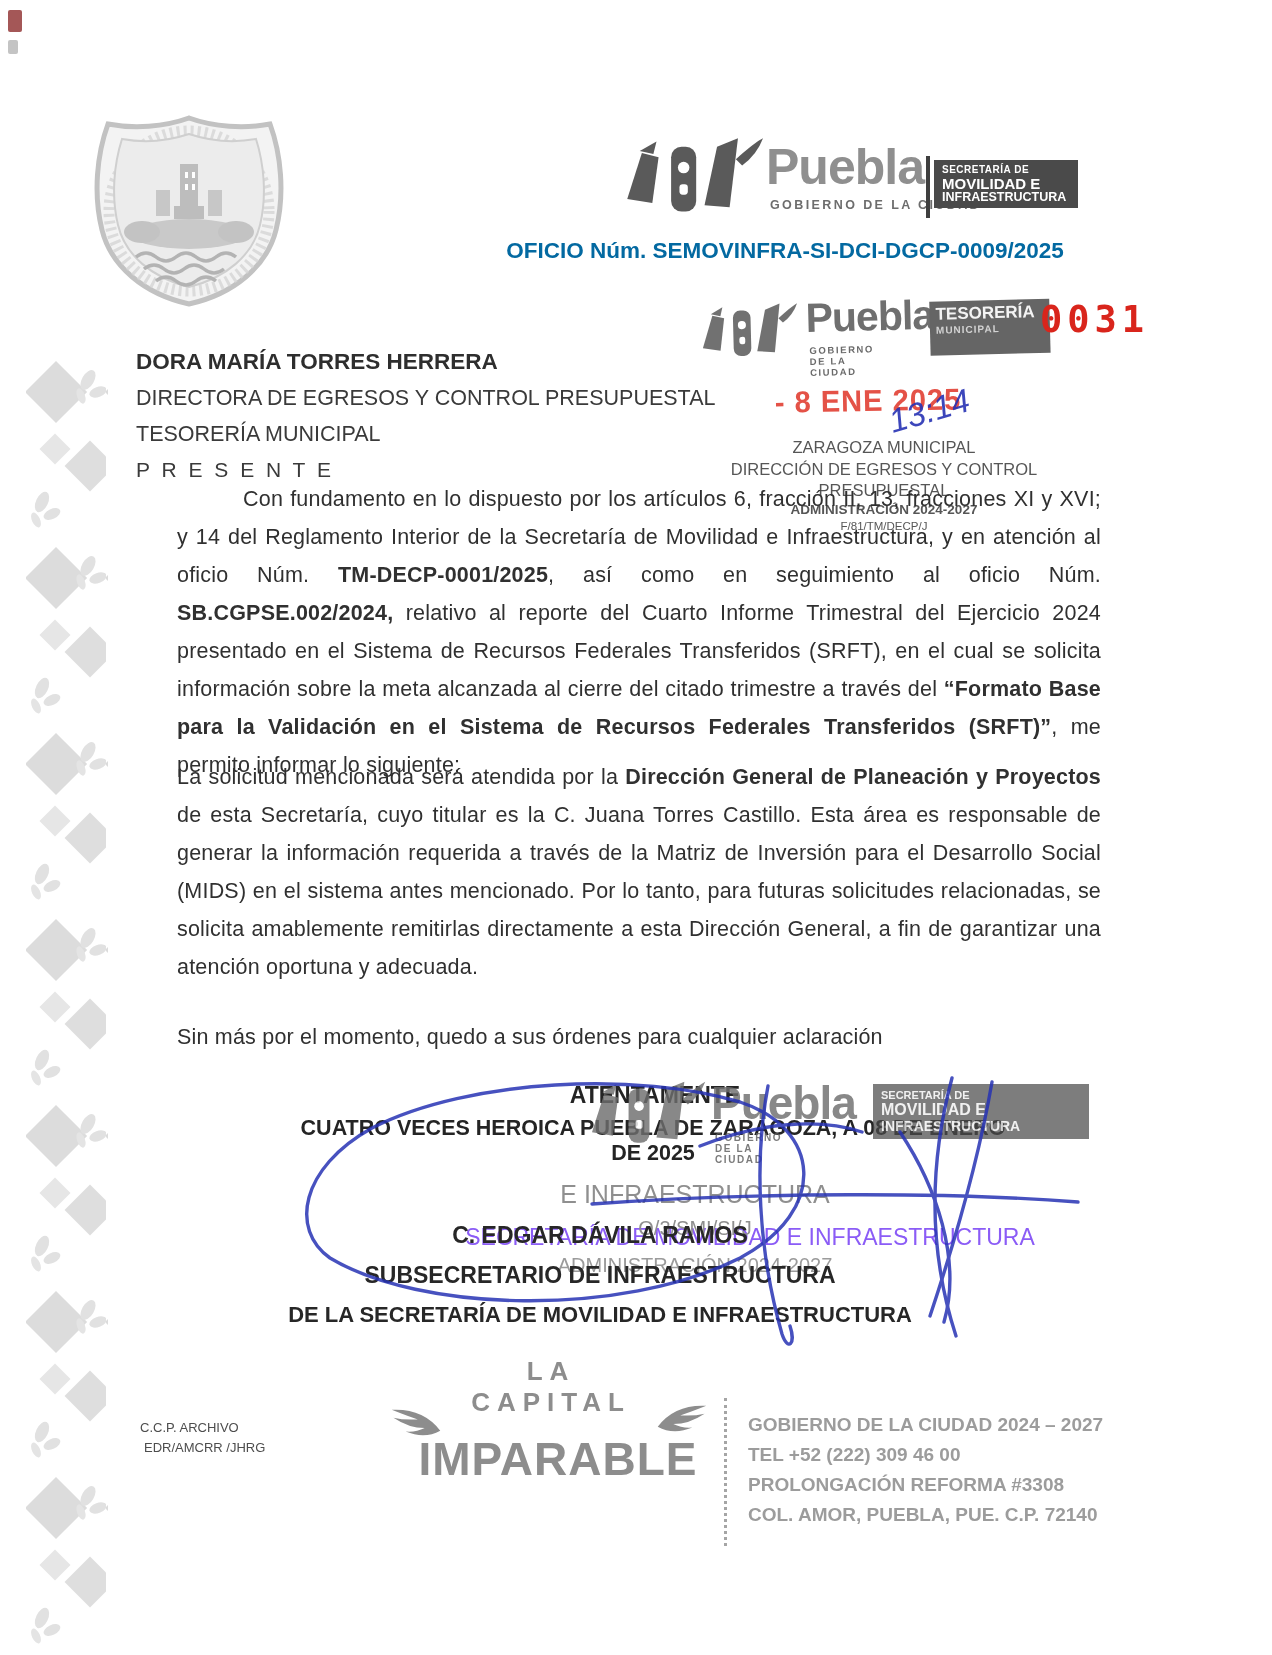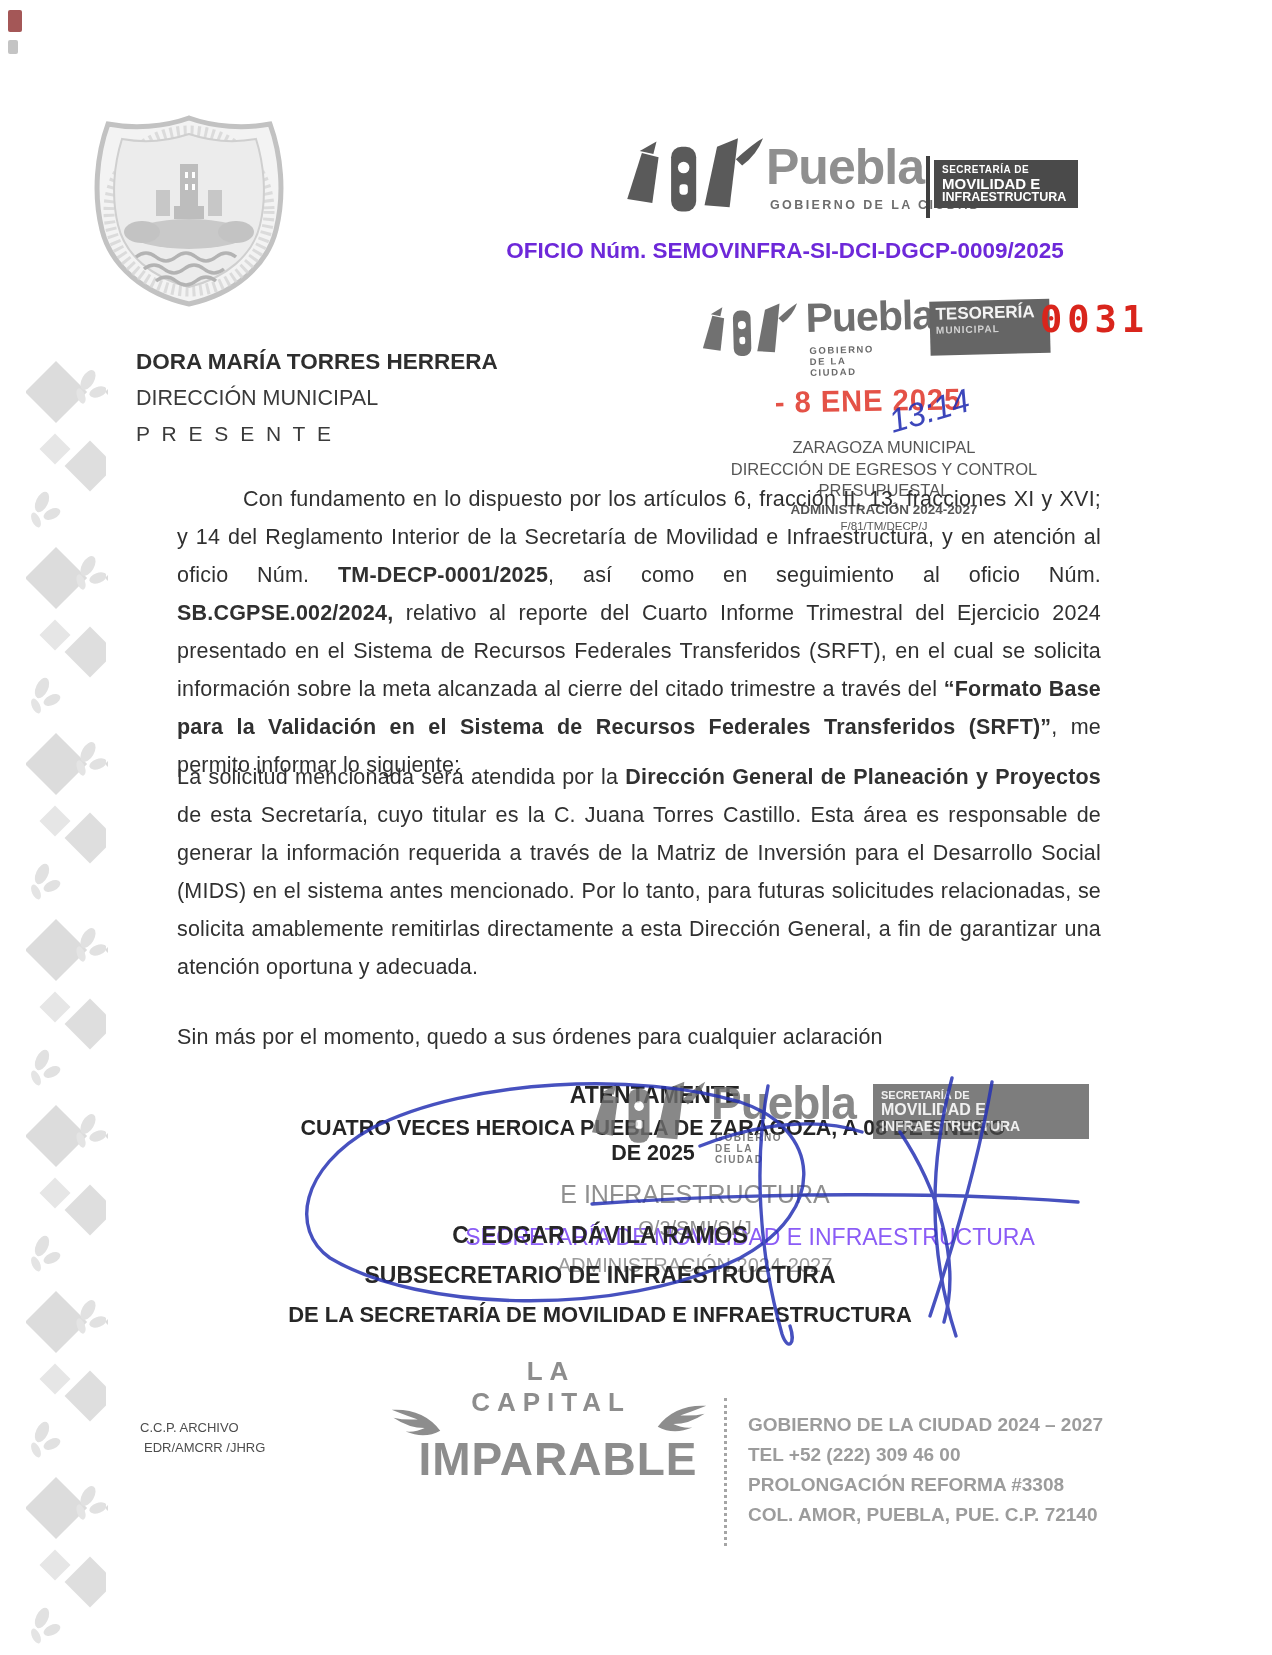--- a/index.html
+++ b/index.html
@@ -83,21 +83,21 @@
     </svg>
   <div class="abs wordmark" style="left:766px;top:138px;font-size:50px;color:#8f8f8f">Puebla</div>
   <div class="abs tagline" style="left:770px;top:198px;font-size:12.5px;color:#6d6d6d">GOBIERNO DE LA CIUDAD</div>
   <div class="abs" style="left:926px;top:156px;width:4px;height:62px;background:#3f3f3f"></div>
   <div class="abs deptbox" style="left:934px;top:160px;width:128px">
     <div class="sm">SECRETARÍA DE</div>
     <div class="lg">MOVILIDAD E</div>
     <div class="md">INFRAESTRUCTURA</div>
   </div>
 
-  <div class="abs b" style="left:505px;top:238px;width:560px;text-align:center;font-size:22.5px;color:#6d28d9">OFICIO Núm. SEMOVINFRA-SI-DCI-DGCP-0009/2025</div>
+  <div class="abs b" style="left:505px;top:238px;width:560px;text-align:center;font-size:22.5px;color:#0369a1">OFICIO Núm. SEMOVINFRA-SI-DCI-DGCP-0009/2025</div>
 
   <div class="abs" style="left:693px;top:296px;transform:rotate(-1.5deg);opacity:.92">
     <svg class="abs" style="left:0;top:4px;color:#666666" width="108" height="66">
         <use href="#sky"></use>
       </svg>
     <div class="abs wordmark" style="left:112px;top:2px;font-size:41px;color:#636363">Puebla</div>
     <div class="abs tagline" style="left:115px;top:52px;font-size:9.5px;letter-spacing:1.6px;color:#5e5e5e">GOBIERNO DE LA CIUDAD</div>
     <div class="abs" style="left:236px;top:12px;width:108px;height:46px;background:#585858;color:#f2f2f2;padding:4px 6px;line-height:1.1">
       <div class="b" style="font-size:17px">TESORERÍA</div>
       <div class="b" style="font-size:10px;letter-spacing:1px;color:#cfcfcf">MUNICIPAL</div>
@@ -112,21 +112,22 @@
   <div class="abs center stamp-lines" style="left:698px;top:436px;width:372px;color:#565656">
     <div style="font-size:16.5px;line-height:22px">ZARAGOZA MUNICIPAL</div>
     <div style="font-size:16.5px;line-height:22px">DIRECCIÓN DE EGRESOS Y CONTROL</div>
     <div style="font-size:16.5px;line-height:21px">PRESUPUESTAL</div>
     <div class="b" style="font-size:13.5px;line-height:18px">ADMINISTRACIÓN 2024-2027</div>
     <div style="font-size:11.5px;line-height:15px">F/81/TM/DECP/J</div>
   </div>
 
   <div class="abs" style="left:136px;top:344px;color:#2e2e2e">
     <div class="b" style="font-size:22.5px;line-height:36px">DORA MARÍA TORRES HERRERA</div>
-    <div style="font-size:21.5px;line-height:36px;color:#3a3a3a">DIRECCIÓN MUNICIPAL</div>
+    <div style="font-size:21.5px;line-height:36px;color:#3a3a3a">DIRECTORA DE EGRESOS Y CONTROL PRESUPUESTAL</div>
+    <div style="font-size:21.5px;line-height:36px;color:#3a3a3a">TESORERÍA MUNICIPAL</div>
     <div style="font-size:21px;line-height:36px;letter-spacing:3px;color:#3a3a3a">P R E S E N T E</div>
   </div>
 
   <div class="abs just" style="left:136px;top:480px;width:924px;text-indent:66px"><span>Con fundamento en lo dispuesto por los artículos 6, fracción II, 13, fracciones XI y XVI; y 14 del Reglamento Interior de la Secretaría de Movilidad e Infraestructura, y en atención al oficio Núm. </span><span class="b">TM-DECP-0001/2025</span><span>, así como en seguimiento al oficio Núm. </span><span class="b">SB.CGPSE.002/2024,</span><span> relativo al reporte del Cuarto Informe Trimestral del Ejercicio 2024 presentado en el Sistema de Recursos Federales Transferidos (SRFT), en el cual se solicita información sobre la meta alcanzada al cierre del citado trimestre a través del </span><span class="b">“Formato Base para la Validación en el Sistema de Recursos Federales Transferidos (SRFT)”</span><span>, me permito informar lo siguiente:</span></div>
   <div class="abs just" style="left:136px;top:758px;width:924px"><span>La solicitud mencionada será atendida por la </span><span class="b">Dirección General de Planeación y Proyectos</span><span> de esta Secretaría, cuyo titular es la C. Juana Torres Castillo. Esta área es responsable de generar la información requerida a través de la Matriz de Inversión para el Desarrollo Social (MIDS) en el sistema antes mencionado. Por lo tanto, para futuras solicitudes relacionadas, se solicita amablemente remitirlas directamente a esta Dirección General, a fin de garantizar una atención oportuna y adecuada.</span></div>
   <div class="abs just" style="left:136px;top:1018px;width:924px">Sin más por el momento, quedo a sus órdenes para cualquier aclaración</div>
 
   <div class="abs b center" style="left:420px;top:1082px;width:470px;font-size:23px;color:#242424">ATENTAMENTE</div>
   <div class="abs b center" style="left:288px;top:1116px;width:730px;font-size:21.5px;color:#242424">CUATRO VECES HEROICA PUEBLA DE ZARAGOZA, A 08 DE ENERO DE 2025</div>
 

